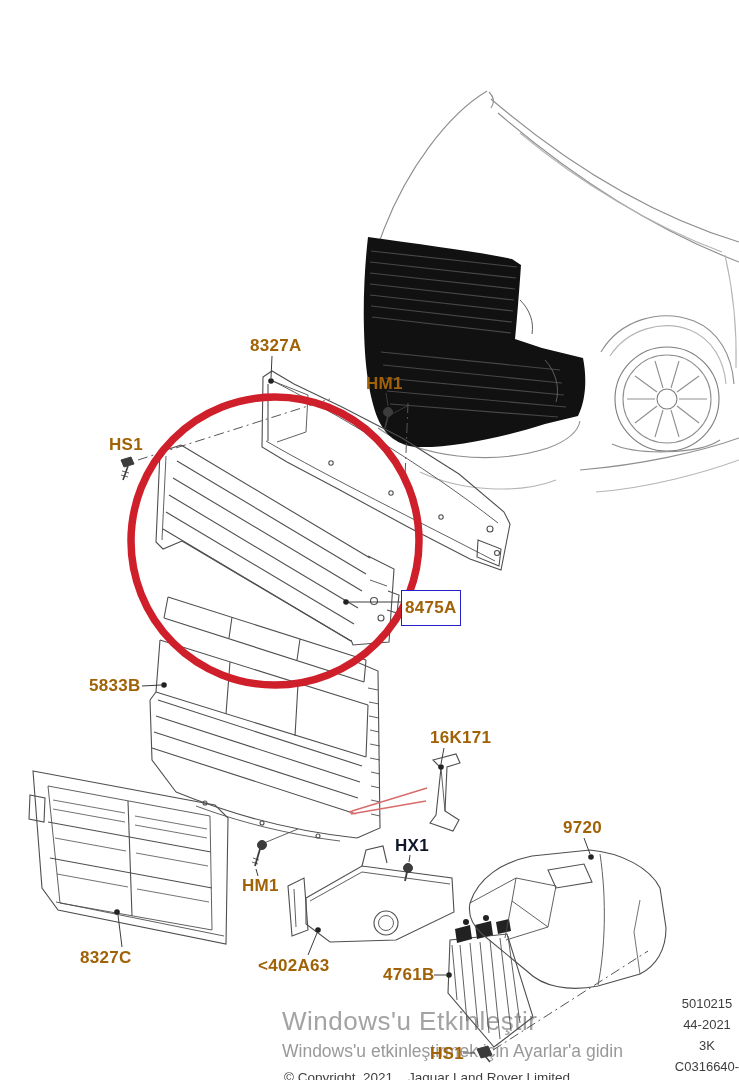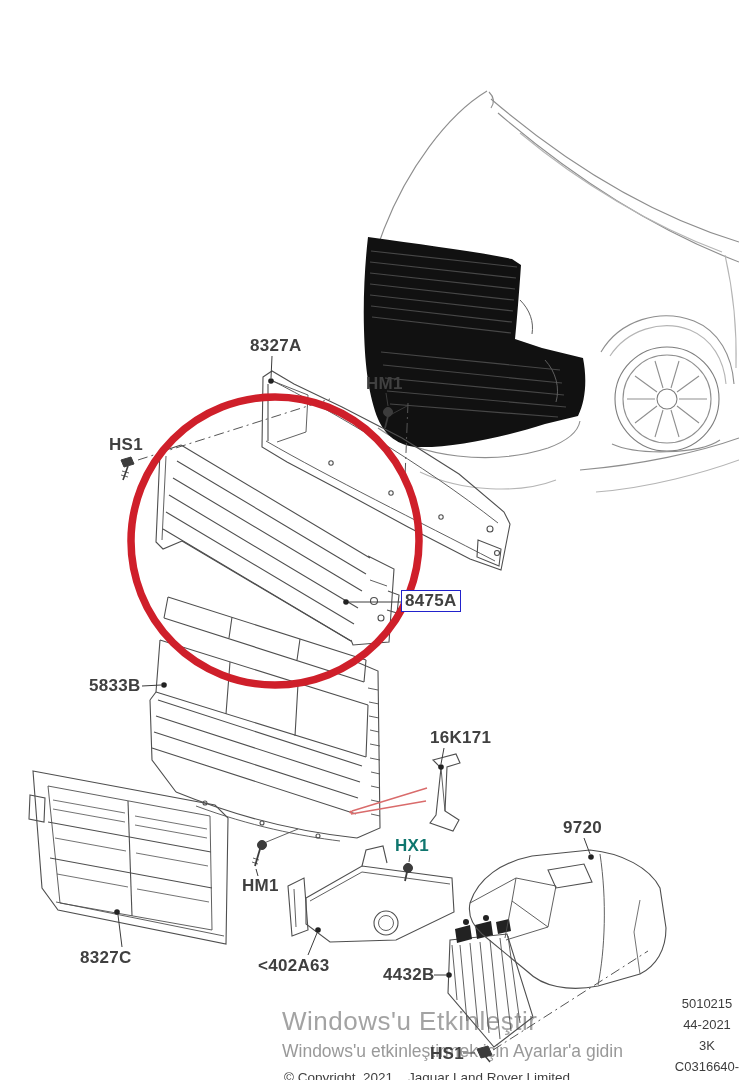--- a/index.html
+++ b/index.html
@@ -1,22 +1,22 @@
 <!DOCTYPE html>
 <html><head>
 <meta charset="utf-8">
 <style>
   html,body{margin:0;padding:0;background:#e8e8e8;}
   .canvas{position:relative;width:739px;height:1080px;background:#fff;overflow:hidden;
           font-family:"Liberation Sans",sans-serif;margin:0 auto;}
   svg.art{position:absolute;left:0;top:0;}
-  .callout{position:absolute;font:bold 17px "Liberation Sans",sans-serif;color:#404040;
+  .callout{position:absolute;font:bold 17px "Liberation Sans",sans-serif;color:#a16207;
            letter-spacing:.3px;white-space:nowrap;cursor:pointer;}
-  .callout.green{color:#0f766e;}
-  .callout.boxed{border:1.6px solid #2222cc;padding:0 3px;line-height:20px;background:#fff;}
+  .callout.green{color:#0f172a;}
+  .callout.boxed{border:1.6px solid #2222cc;padding:7px 3px;line-height:20px;background:#fff;}
   .footer{position:absolute;left:668px;top:993px;width:78px;text-align:center;
           font:13px "Liberation Sans",sans-serif;color:#3d3d3d;line-height:21px;}
   .wm1{position:absolute;left:282px;top:1006px;font:26px "Liberation Sans",sans-serif;
        color:rgba(128,128,128,.72);letter-spacing:.5px;}
   .wm2{position:absolute;left:282px;top:1041px;font:17.5px "Liberation Sans",sans-serif;
        color:rgba(128,128,128,.8);}
   .copyright{position:absolute;left:284px;top:1070px;font:13.5px "Liberation Sans",sans-serif;
        color:#3f3f3f;white-space:pre;}
 </style>
 </head>
@@ -209,21 +209,21 @@
   <div class="callout" style="left:366px;top:374px">HM1</div>
   <div class="callout" style="left:109px;top:435px">HS1</div>
   <div class="callout boxed" style="left:401px;top:590px">8475A</div>
   <div class="callout" style="left:89px;top:676px">5833B</div>
   <div class="callout" style="left:430px;top:728px">16K171</div>
   <div class="callout" style="left:563px;top:818px">9720</div>
   <div class="callout green" style="left:395px;top:836px">HX1</div>
   <div class="callout" style="left:242px;top:876px">HM1</div>
   <div class="callout" style="left:80px;top:948px">8327C</div>
   <div class="callout" style="left:258px;top:956px">&lt;402A63</div>
-  <div class="callout" style="left:383px;top:965px">4432B</div>
+  <div class="callout" style="left:383px;top:965px">4761B</div>
   <div class="callout" style="left:430px;top:1044px">HS1</div>
 
   <div class="footer">
     <div>5010215</div>
     <div>44-2021</div>
     <div>3K</div>
     <div>C0316640-</div>
   </div>
 
   <div class="copyright">© Copyright  2021    Jaguar Land Rover Limited.</div>

